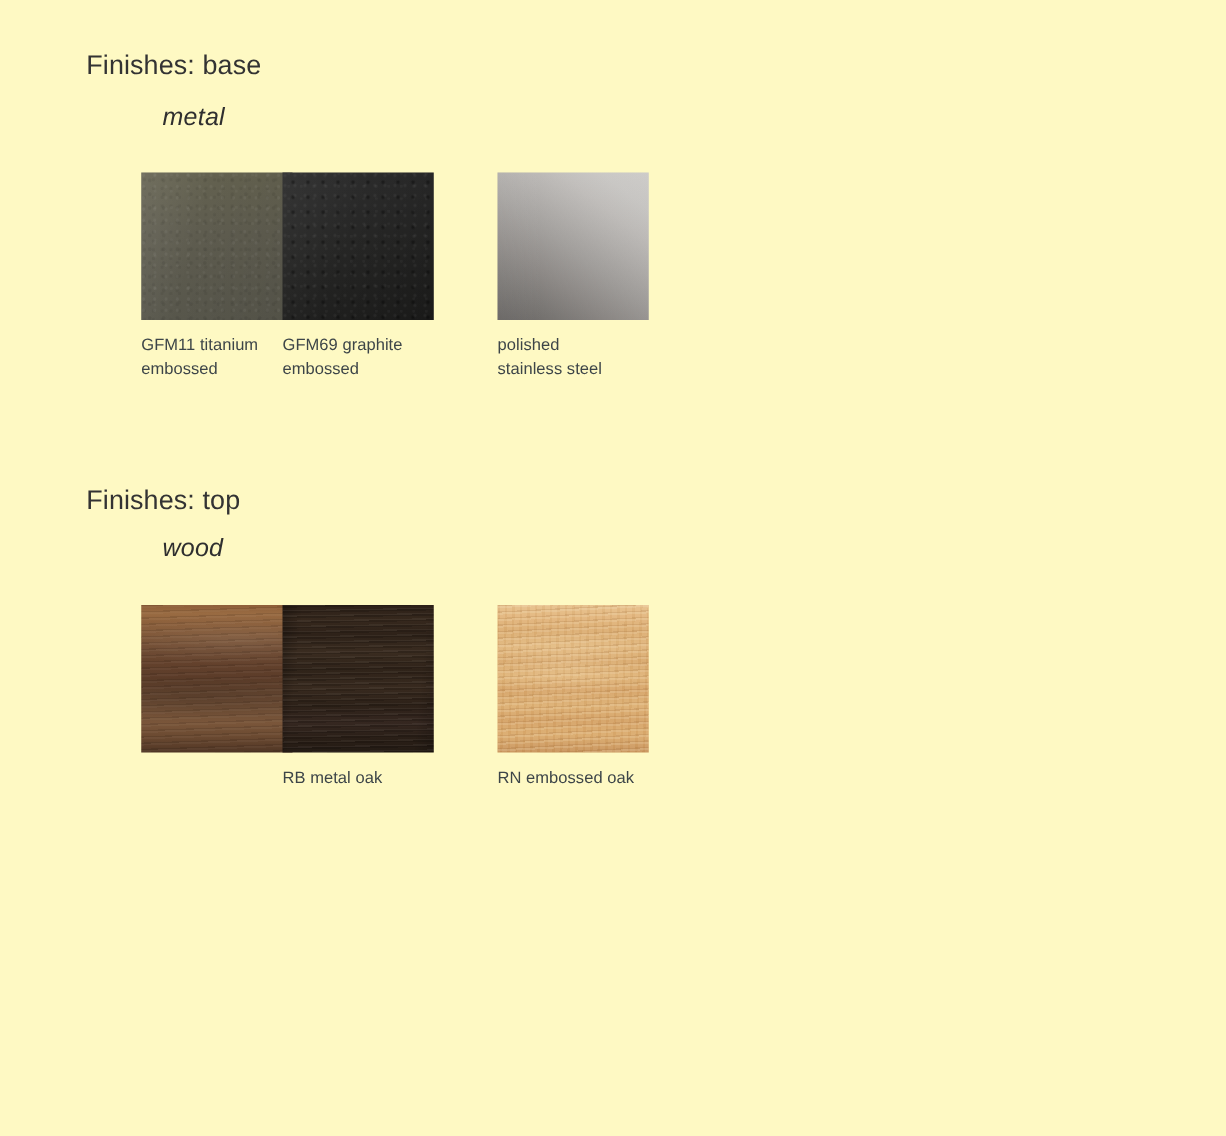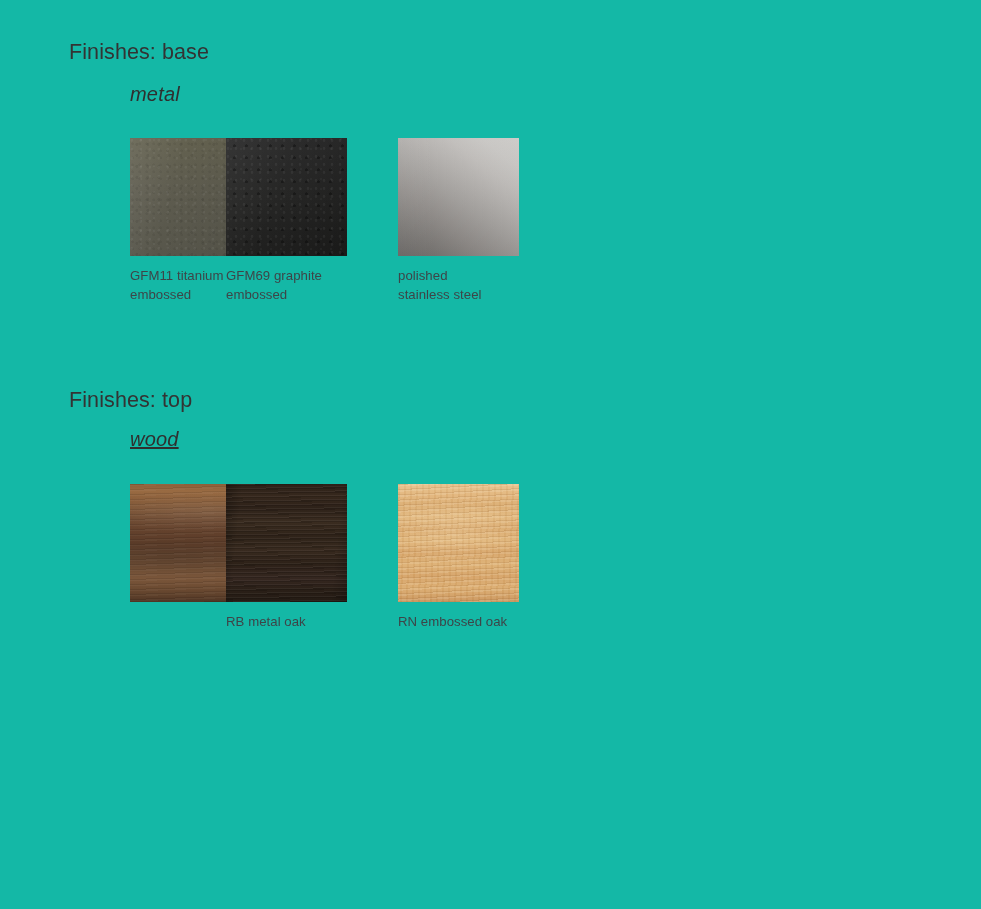--- a/index.html
+++ b/index.html
@@ -11,21 +11,21 @@
     width: 981px;
     height: 909px;
     position: relative;
     font-family: "Liberation Sans", "DejaVu Sans", sans-serif;
     -webkit-font-smoothing: antialiased;
     overflow: hidden;
   }
   .page {
     position: absolute;
     inset: 0;
-    background: #14b8a6;
+    background: #fef9c3;
   }
 
   .section { position: absolute; left: 0; top: 0; }
   #section-base { top: 40px; }
   #section-top  { top: 388px; }
 
   .section-title {
     position: absolute;
     left: 69px;
     top: 0;
@@ -40,35 +40,35 @@
     position: absolute;
     left: 130px;
     font-style: italic;
     font-size: 20px;
     font-weight: 400;
     color: #2f2f2f;
     letter-spacing: 0.2px;
     white-space: nowrap;
   }
   #section-base .category-label { top: 43px; }
-  #section-top  .category-label { top: 40px; text-decoration: underline; }
+  #section-top  .category-label { top: 40px; }
 
   .swatch-row {
     position: absolute;
     left: 113px;
   }
   #section-base .swatch-row { top: 98px; }
   #section-top  .swatch-row { top: 96px; }
 
   .swatch-cell {
     position: absolute;
     top: 0;
     width: 121px;
   }
-  .swatch-cell.col-0 { left: 17px; }
+  .swatch-cell.col-0 { left: 0px; }
   .swatch-cell.col-1 { left: 113px; }
   .swatch-cell.col-2 { left: 261px; padding-left: 24px; }
 
   .swatch {
     position: relative;
     width: 121px;
     height: 118px;
     overflow: hidden;
   }
   .swatch .tex {

